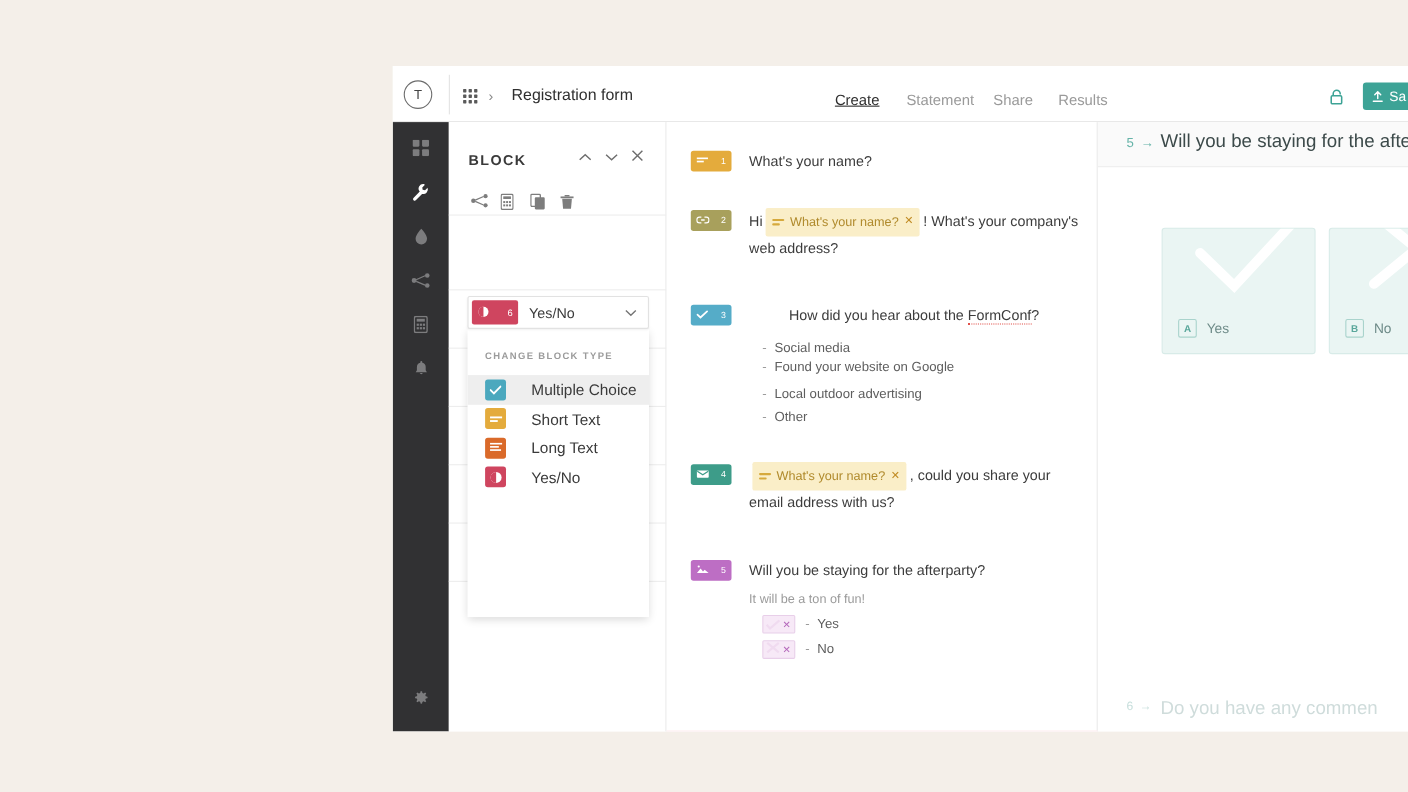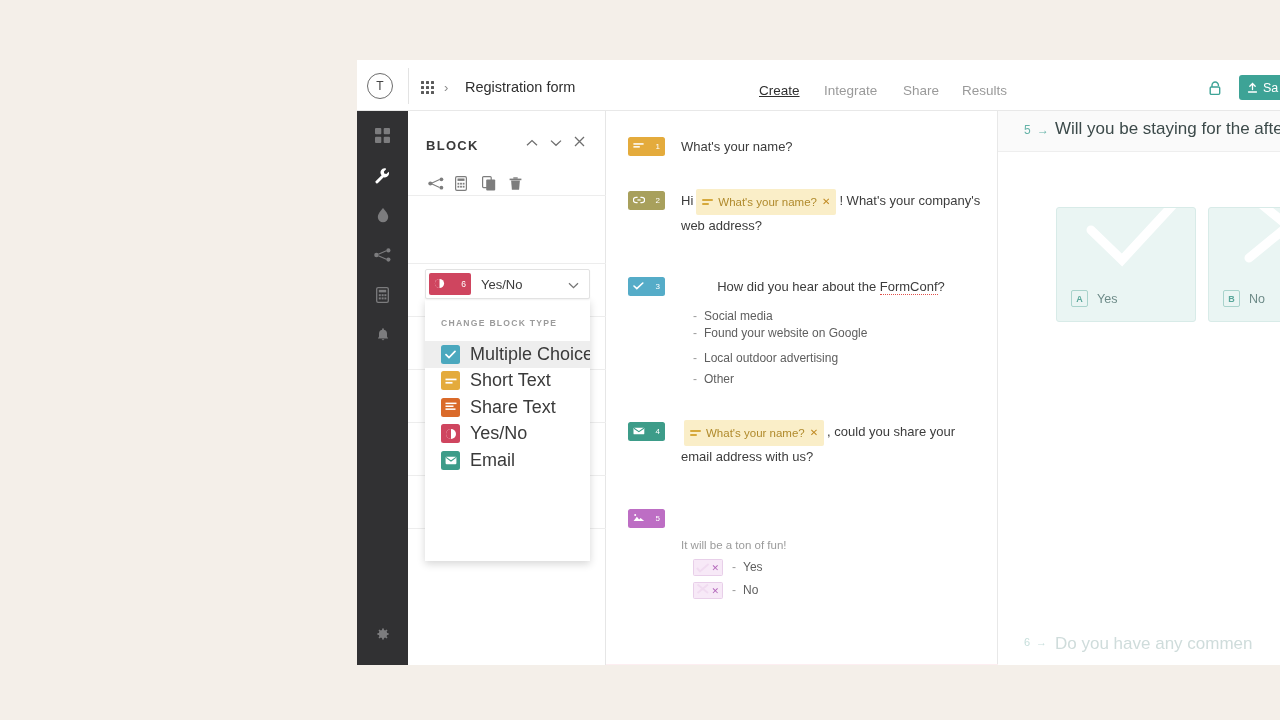--- a/index.html
+++ b/index.html
@@ -148,21 +148,21 @@
   #dropdown-list { position: absolute; left: 0; top: 42px; width: 165px; }
   .dd-item {
     display: flex; align-items: center; height: 26.5px; padding-left: 16px;
   }
   .dd-item.selected { background: #eeeeee; }
   .dd-swatch {
     width: 19px; height: 19px; border-radius: 2.5px;
     display: flex; align-items: center; justify-content: center;
     color: #fff; flex: none;
   }
-  .dd-label { margin-left: 10px; font-size: 18px; color: #3a3a3a; white-space: nowrap; }
+  .dd-label { margin-left: 23px; font-size: 14px; color: #3a3a3a; white-space: nowrap; }
 
   
   #form-list {
     position: absolute; left: 249px; top: 51px;
     width: 392px; height: 554px;
     background: #ffffff; border-right: 1px solid #e8e8e8;
   }
   .q-row { position: absolute; left: 0; width: 392px; }
   .q-row.highlight { background: #fdeef1; }
   .q-badge {
@@ -291,21 +291,21 @@
         <i></i>
         <i></i>
         <i></i>
         <i></i>
     </div>
 
     <div id="breadcrumb-chevron">›</div>
     <div id="breadcrumb-title">Registration form</div>
 
     <div class="nav-tab active" style="left:402px;text-decoration:underline;">Create</div>
-    <div class="nav-tab" style="left:467px;">Integrate</div>
+    <div class="nav-tab" style="left:467px;">Statement</div>
     <div class="nav-tab" style="left:546px;">Share</div>
     <div class="nav-tab" style="left:605px;">Results</div>
 
     <div id="lock-icon">
       <svg width="13" height="15" viewBox="0 0 13 15">
         <path d="M3 6V4.2A3.2 3.2 0 0 1 9.4 4.2V5" fill="none" stroke="#3da396" stroke-width="1.4"></path>
         <rect x="1.2" y="6" width="9.5" height="7.4" rx="1.1" fill="none" stroke="#3da396" stroke-width="1.4"></rect>
       </svg>
     </div>
 
@@ -487,44 +487,35 @@
         </div>
 
         <div class="dd-item">
           <span class="dd-swatch" style="background:#da6a2a;">
             <svg width="12" height="10" viewBox="0 0 12 10">
               <rect x="0.5" y="0.6" width="11" height="1.5" fill="#fff"></rect>
               <rect x="0.5" y="3.5" width="8" height="1.5" fill="#fff"></rect>
               <rect x="0.5" y="6.4" width="10" height="1.5" fill="#fff"></rect>
             </svg>
           </span>
-          <span class="dd-label">Share Text</span>
+          <span class="dd-label">Long Text</span>
         </div>
 
 
 
         <div class="dd-item">
           <span class="dd-swatch" style="background:#cf455f;">
             <svg width="12" height="12" viewBox="0 0 12 12">
               <circle cx="6" cy="6" r="5" fill="#fff"></circle>
               <path d="M6 1a5 5 0 0 0 0 10z" fill="#cf455f"></path>
             </svg>
           </span>
           <span class="dd-label">Yes/No</span>
         </div>
 
-        <div class="dd-item">
-          <span class="dd-swatch" style="background:#3d9c89;">
-            <svg width="12" height="9" viewBox="0 0 12 9">
-              <rect x="0.6" y="0.8" width="10.8" height="7.4" rx="1" fill="#fff"></rect>
-              <path d="M1 1.4 6 5l5-3.6" fill="none" stroke="#3d9c89" stroke-width="1.1"></path>
-            </svg>
-          </span>
-          <span class="dd-label">Email</span>
-        </div>
       </div>
     </div>
   </div>
 
   <div id="form-list">
 
     <div class="q-row" style="top:0; height:54px;">
       <div class="q-badge" style="top:26px; background:#e4ab3c;">
         <span>
           <svg width="11" height="7" viewBox="0 0 11 7">
@@ -610,20 +601,21 @@
     <div class="q-row" style="top:368px; height:125px;">
       <div class="q-badge" style="top:30px; background:#bd6ec4;">
         <span>
           <svg width="12" height="9" viewBox="0 0 12 9">
             <circle cx="2.2" cy="2" r="1" fill="#fff"></circle>
             <path d="M0.6 8 3.9 3.8l2.2 2.8L7.6 4.9 11.2 8z" fill="#fff"></path>
           </svg>
         </span>
         <span>5</span>
       </div>
+      <div class="q-text" style="top:29px;">Will you be staying for the afterparty?</div>
       <div class="q-desc" style="top:60px;">It will be a ton of fun!</div>
 
       <div class="pic-thumb" style="left:87px; top:80px;">
         <svg width="14" height="11" viewBox="0 0 14 11" style="position:absolute;left:2px;top:3px;">
           <path d="M1 5 4 8.4 12.6 1" fill="none" stroke="#f0dbf0" stroke-width="2"></path>
         </svg>
         <span class="tx">✕</span>
       </div>
       <div class="q-choice" style="left:126px; top:81px;">
         <span class="dash">-</span><span>Yes</span>

